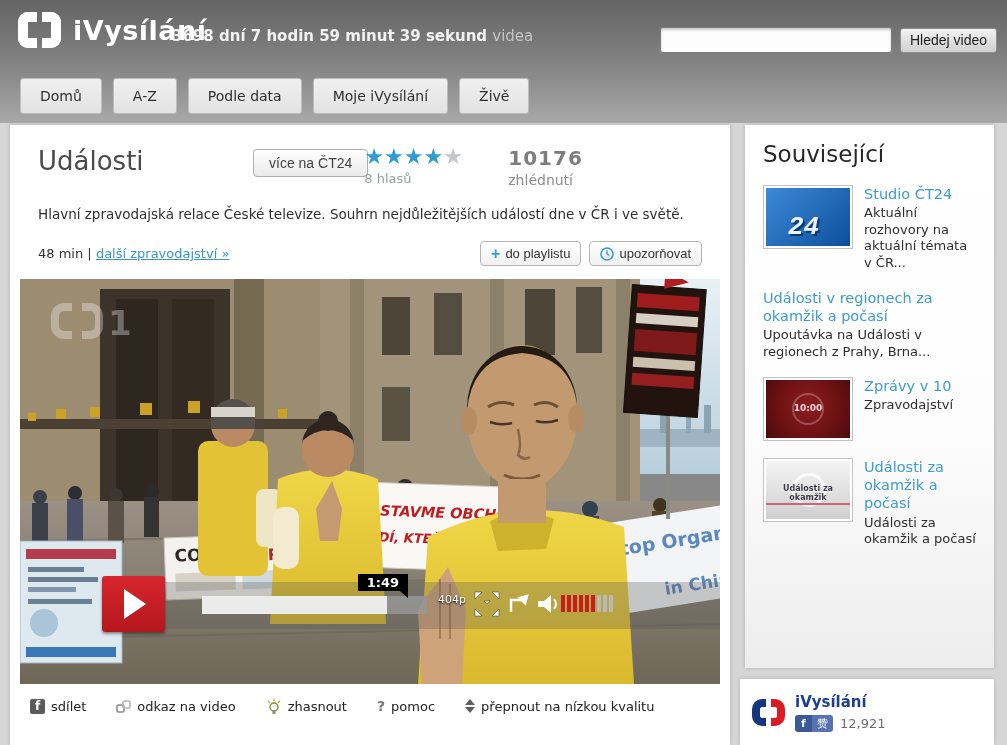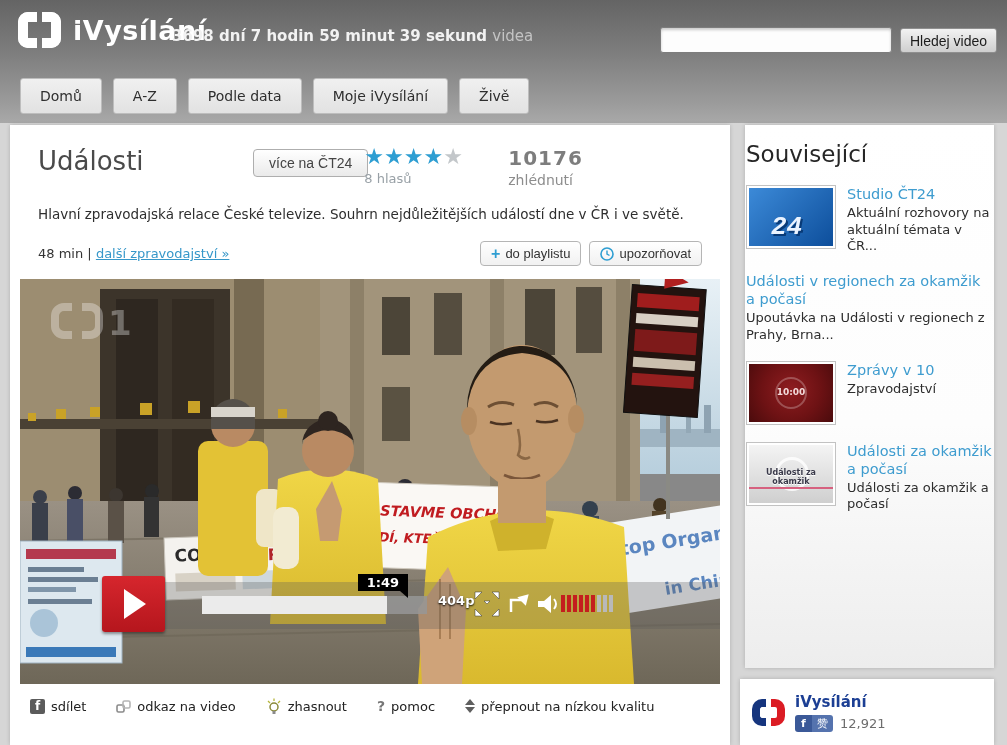--- a/index.html
+++ b/index.html
@@ -10,21 +10,21 @@
   .hdr { position:absolute; left:0; top:0; width:1007px; height:123px;
          background:linear-gradient(180deg,#646464 0%,#7f7f7f 45%,#9c9c9c 85%,#a9a9a9 100%); }
   .logo-row { position:absolute; left:18px; top:12px; display:flex; align-items:center; gap:12px; }
   .ctl { display:inline-flex; gap:5px; }
   .ctl i { display:block; width:19px; height:36px; }
   .ctl .cl { border:10px solid #fff; border-right:none; border-radius:10px 0 0 10px; }
   .ctl .cr { border:10px solid #fff; border-left:none;  border-radius:0 10px 10px 0; }
   .brand-txt { color:#fff; font-size:27px; font-weight:bold; letter-spacing:.5px; }
   .hdr-stats { position:absolute; left:172px; top:27px; font-size:15px; font-weight:bold; color:#f2f2f2; }
   .hdr-stats .dim { color:#c4c4c4; font-weight:normal; }
-  .search-wrap { position:absolute; right:10px; top:27px; display:flex; gap:8px; align-items:flex-end; }
+  .search-wrap { position:absolute; right:10px; top:27px; display:flex; gap:8px; align-items:center; }
   .search-input { width:232px; height:26px; border:1px solid #7d7d7d; border-radius:3px;
                   background:#fdfdfd; box-shadow:inset 0 2px 3px rgba(0,0,0,.2); padding:0 6px; font-size:13px; }
   .search-btn { height:25px; padding:0 9px; font-size:14px; color:#1c1c1c; border:1px solid #8f8f8f; border-radius:3px;
                 background:linear-gradient(180deg,#f2f2f2,#cfcfcf); cursor:pointer; }
   .tabs { position:absolute; left:20px; bottom:9px; display:flex; gap:11px; }
   .tab { padding:9px 19px; font-size:14px; color:#2e2e2e; background:linear-gradient(180deg,#f0f0f0,#e2e2e2);
          border:1px solid #bdbdbd; border-radius:3px; cursor:pointer; }
 
   
   .main-box { position:absolute; left:10px; top:125px; width:720px; height:620px; background:#fff;
@@ -58,41 +58,41 @@
   .ctrl-band { position:absolute; left:82px; top:303px; width:618px; height:47px; background:rgba(90,90,90,.30); }
   .play-btn { position:absolute; left:82px; top:297px; width:63px; height:56px; border-radius:3px; cursor:pointer;
               background:linear-gradient(180deg,#d6262d,#b5161d); box-shadow:0 2px 3px rgba(0,0,0,.4); }
   .play-btn:before { content:""; position:absolute; left:22px; top:13px;
                      border-left:22px solid #fff; border-top:15px solid transparent; border-bottom:15px solid transparent; }
   .track { position:absolute; left:182px; top:317px; width:225px; height:18px; background:rgba(150,150,150,.85); }
   .track .fill { height:18px; background:rgba(238,238,238,.96); }
   .time-tip { position:absolute; left:338px; top:295px; width:50px; height:17px; background:#000; color:#fff;
               font-size:13px; font-weight:bold; text-align:center; line-height:17px; }
   .time-tip:after { content:""; position:absolute; right:0; top:17px; border-top:7px solid #000; border-left:8px solid transparent; }
-  .quality { position:absolute; left:418px; top:314px; font-size:13px; font-weight:bold; color:#fff;
+  .quality { position:absolute; left:418px; top:314px; font-size:11px; font-weight:normal; color:#fff;
              text-shadow:0 1px 2px #000; cursor:pointer; }
   .ctrl-ic { position:absolute; cursor:pointer; }
   .vol-bars { position:absolute; left:541px; top:316px; display:flex; gap:2px; align-items:flex-end; cursor:pointer; }
   .vol-bars i { display:block; width:4px; height:17px; }
   .vol-bars i.red { background:#c41e1e; }
   .vol-bars i.gry { background:#b9b9b9; }
 
   
   .actions { display:flex; align-items:center; gap:30px; height:44px; padding-left:10px; }
   .act { display:flex; align-items:center; gap:6px; font-size:13px; color:#222; cursor:pointer; }
   .fb-sq { display:inline-block; width:15px; height:15px; background:#5b5b5b; border-radius:2px; color:#fff;
            font-size:12px; font-weight:bold; text-align:center; line-height:15px; }
   .q-ic { color:#777; font-size:14px; font-weight:bold; }
   .ud-ic { display:inline-flex; flex-direction:column; gap:2px; }
   .ud-ic b { border-left:5px solid transparent; border-right:5px solid transparent; }
   .ud-ic .u { border-bottom:6px solid #5f5f5f; }
   .ud-ic .d { border-top:6px solid #5f5f5f; }
 
   
-  .sidebar { position:absolute; left:745px; top:125px; width:249px; height:543px; padding:16px 1px;
+  .sidebar { position:absolute; left:745px; top:125px; width:249px; height:543px; padding:16px 18px;
              background:linear-gradient(180deg,#ffffff 0%,#fdfdfd 55%,#ededed 100%); box-shadow:0 0 4px rgba(0,0,0,.18); }
   .sidebar h2 { font-size:23px; font-weight:normal; color:#262626; margin-bottom:18px; }
   .rel-item { display:flex; gap:11px; margin-bottom:17px; cursor:pointer; }
   .thumb-frame { flex:0 0 auto; width:90px; height:64px; background:#fff; border:1px solid #c2c2c2; padding:2px; }
   .thumb { width:84px; height:58px; position:relative; overflow:hidden; color:#fff; }
   .th-ct24 { background:linear-gradient(135deg,#3c8ad8,#0d4e9b);font-family:Liberation Mono, monospace; }
   .th-ct24 span { position:absolute; left:22px; bottom:4px; font-size:26px; font-style:italic; font-weight:bold;
                   color:#eaf3ff; text-shadow:2px 2px 0 #083a77; }
   .th-zo { background:linear-gradient(180deg,#8cc0e6,#2f7bbd); }
   .th-zo .cloud { position:absolute; left:12px; top:10px; width:62px; height:30px; border-radius:50%; background:rgba(20,90,160,.55); }

